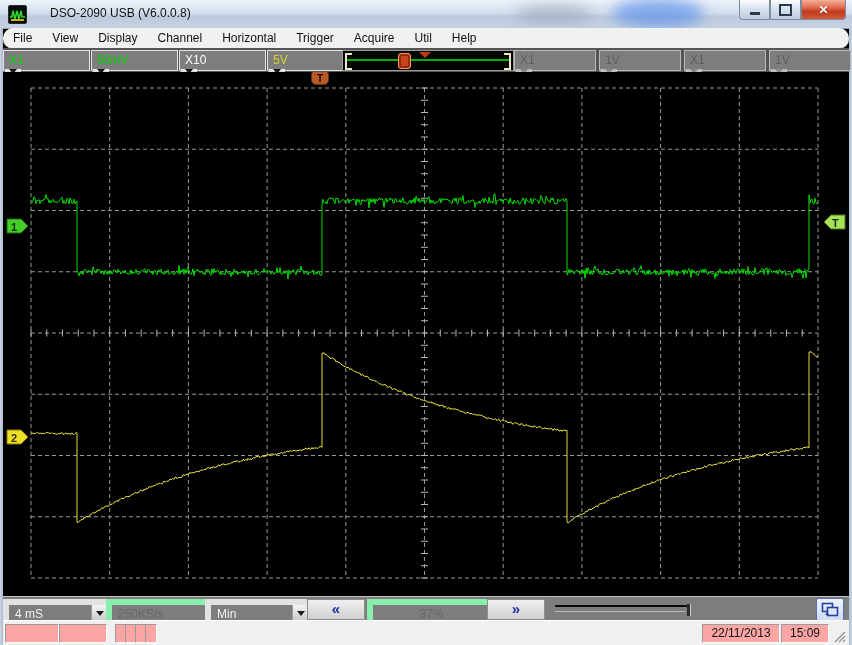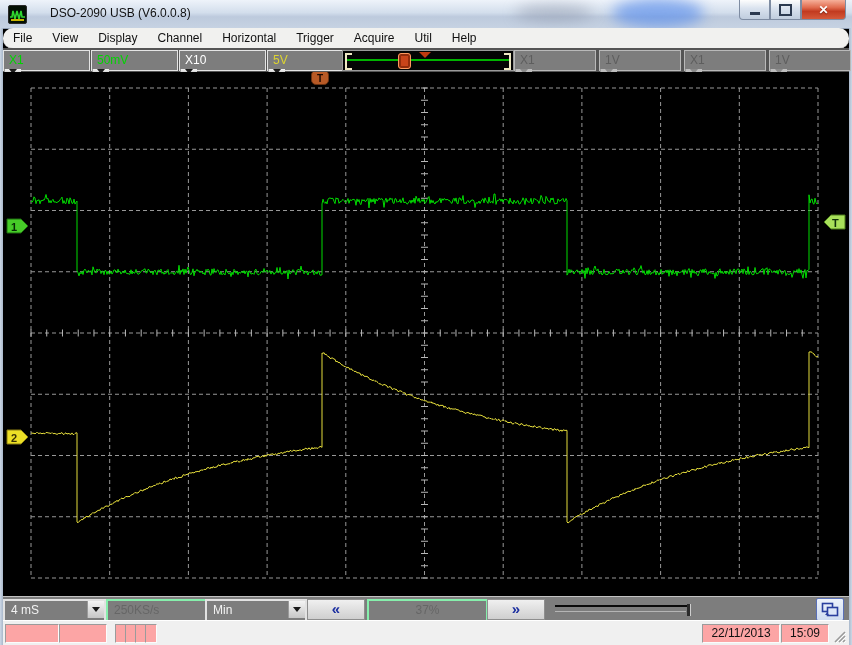--- a/index.html
+++ b/index.html
@@ -65,21 +65,21 @@
   .trig-tri{position:absolute;left:76px;top:1px;width:0;height:0;
     border-left:6px solid transparent;border-right:6px solid transparent;border-top:6px solid #c03a10;}
 
   
   .scope{position:absolute;left:3px;top:72px;width:846px;height:524px;background:#000;}
   svg text{font-family:"Liberation Sans",sans-serif;}
 
   
   .bottombar{position:absolute;left:3px;top:596px;width:846px;height:24px;background:#7d7d7d;
     border-top:1px solid #c2c2c2;}
-  .bb-box{position:absolute;top:2px;height:19px;background:#7d7d7d;border:2px solid #86efac;
+  .bb-box{position:absolute;top:2px;height:19px;background:#7d7d7d;border:6px solid #86efac;
     font-size:12px;line-height:18px;gap:32px;}
   .bb-dd{display:flex;border-color:#e2e2e2;}
   .bb-label{flex:1;color:#f2f2f2;padding-left:6px;}
   .bb-dis{color:#666;}
   .bb1{left:0;width:99px;} .bb2{left:103px;width:96px;padding-left:6px;}
   .bb3{left:202px;width:98px;} .bb4pct{left:364px;width:117px;text-align:center;}
   .bbact{left:694px;width:112px;padding-left:6px;}
   .bb-btn{position:absolute;top:2px;height:19px;width:56px;
     background:linear-gradient(#f0f0f0,#cfcfcf);border:1px solid #8e8e8e;
     color:#1c2fa0;font-weight:bold;font-size:15px;text-align:center;line-height:17px;}

